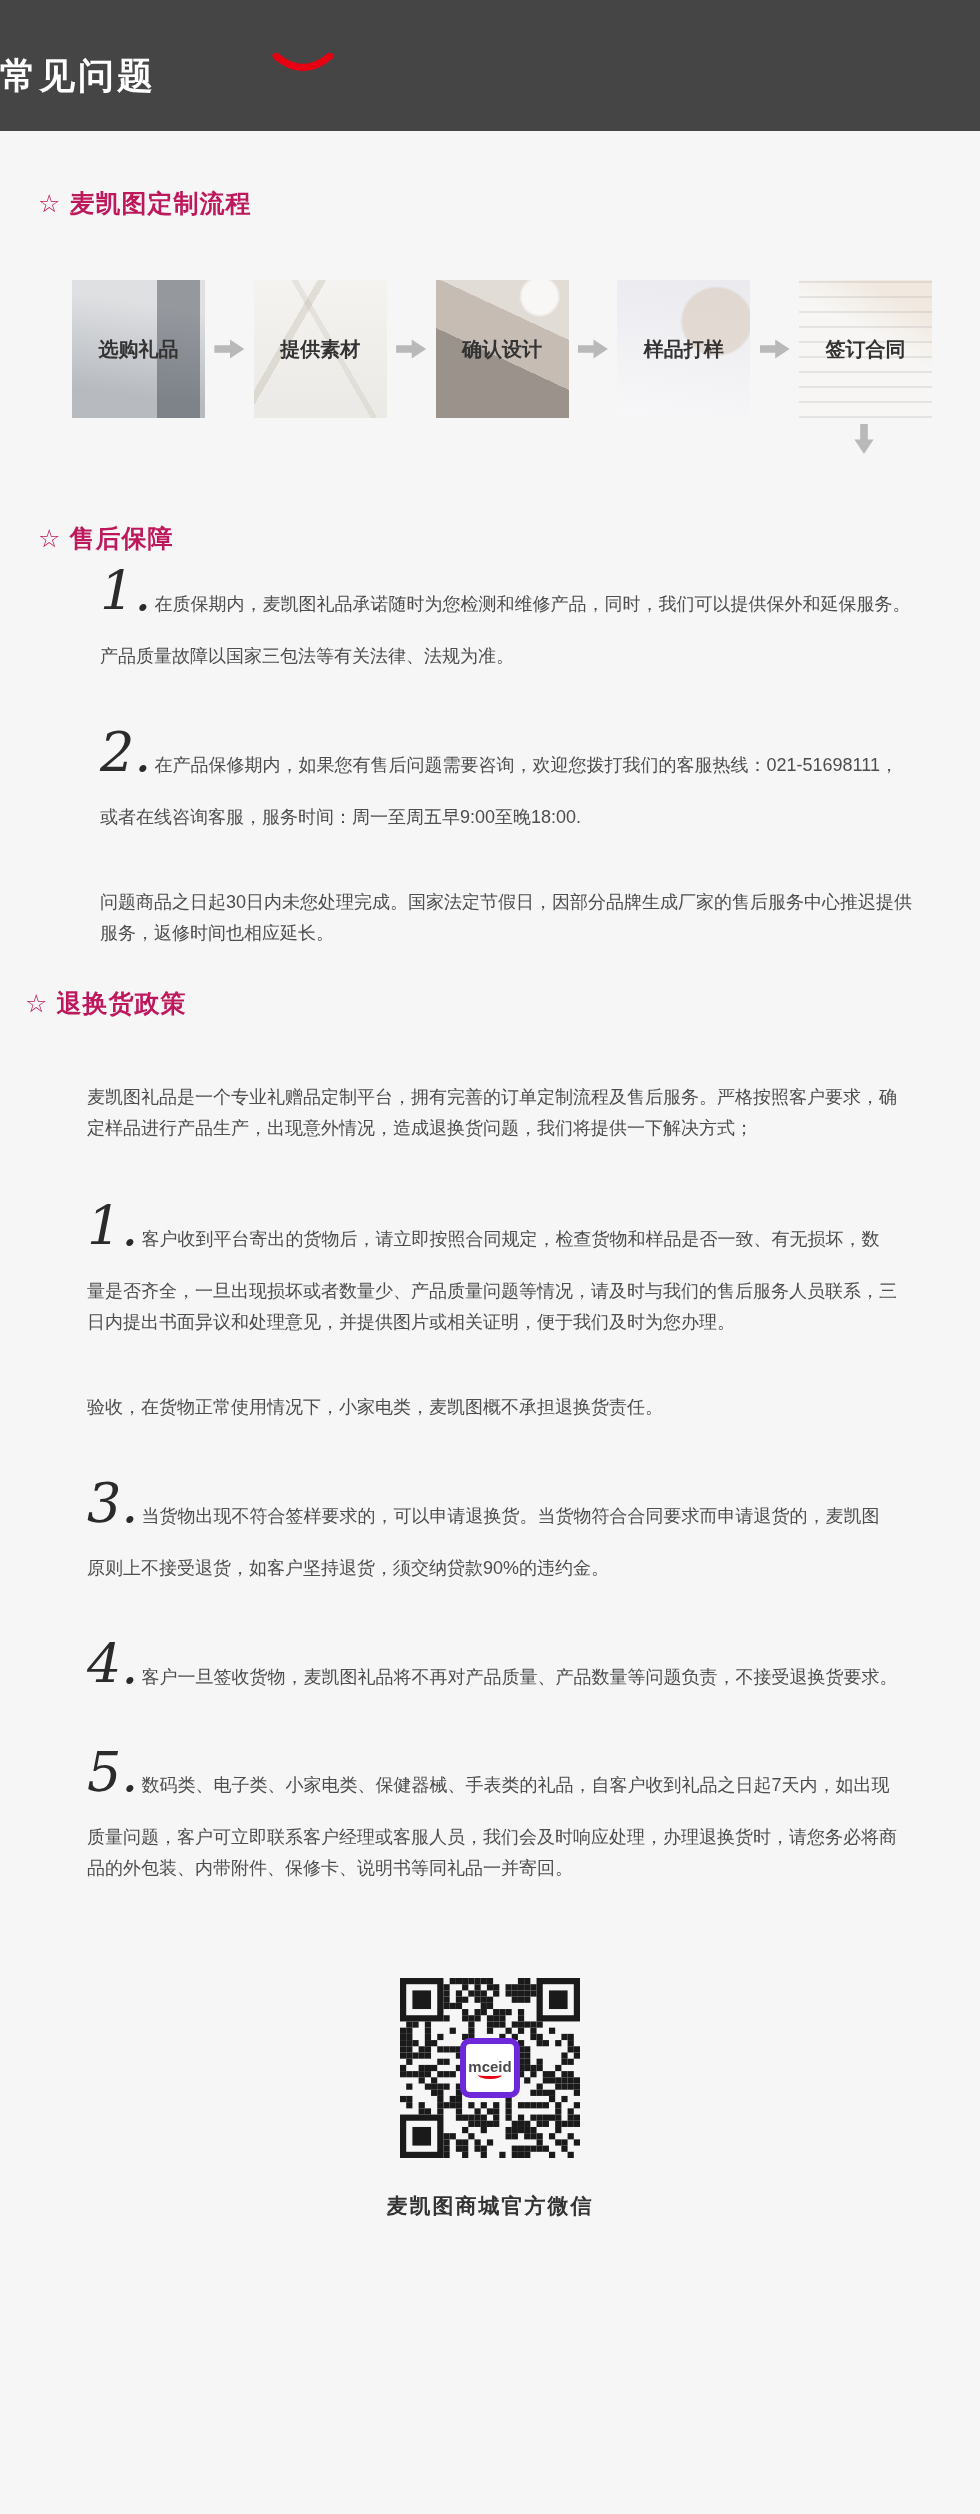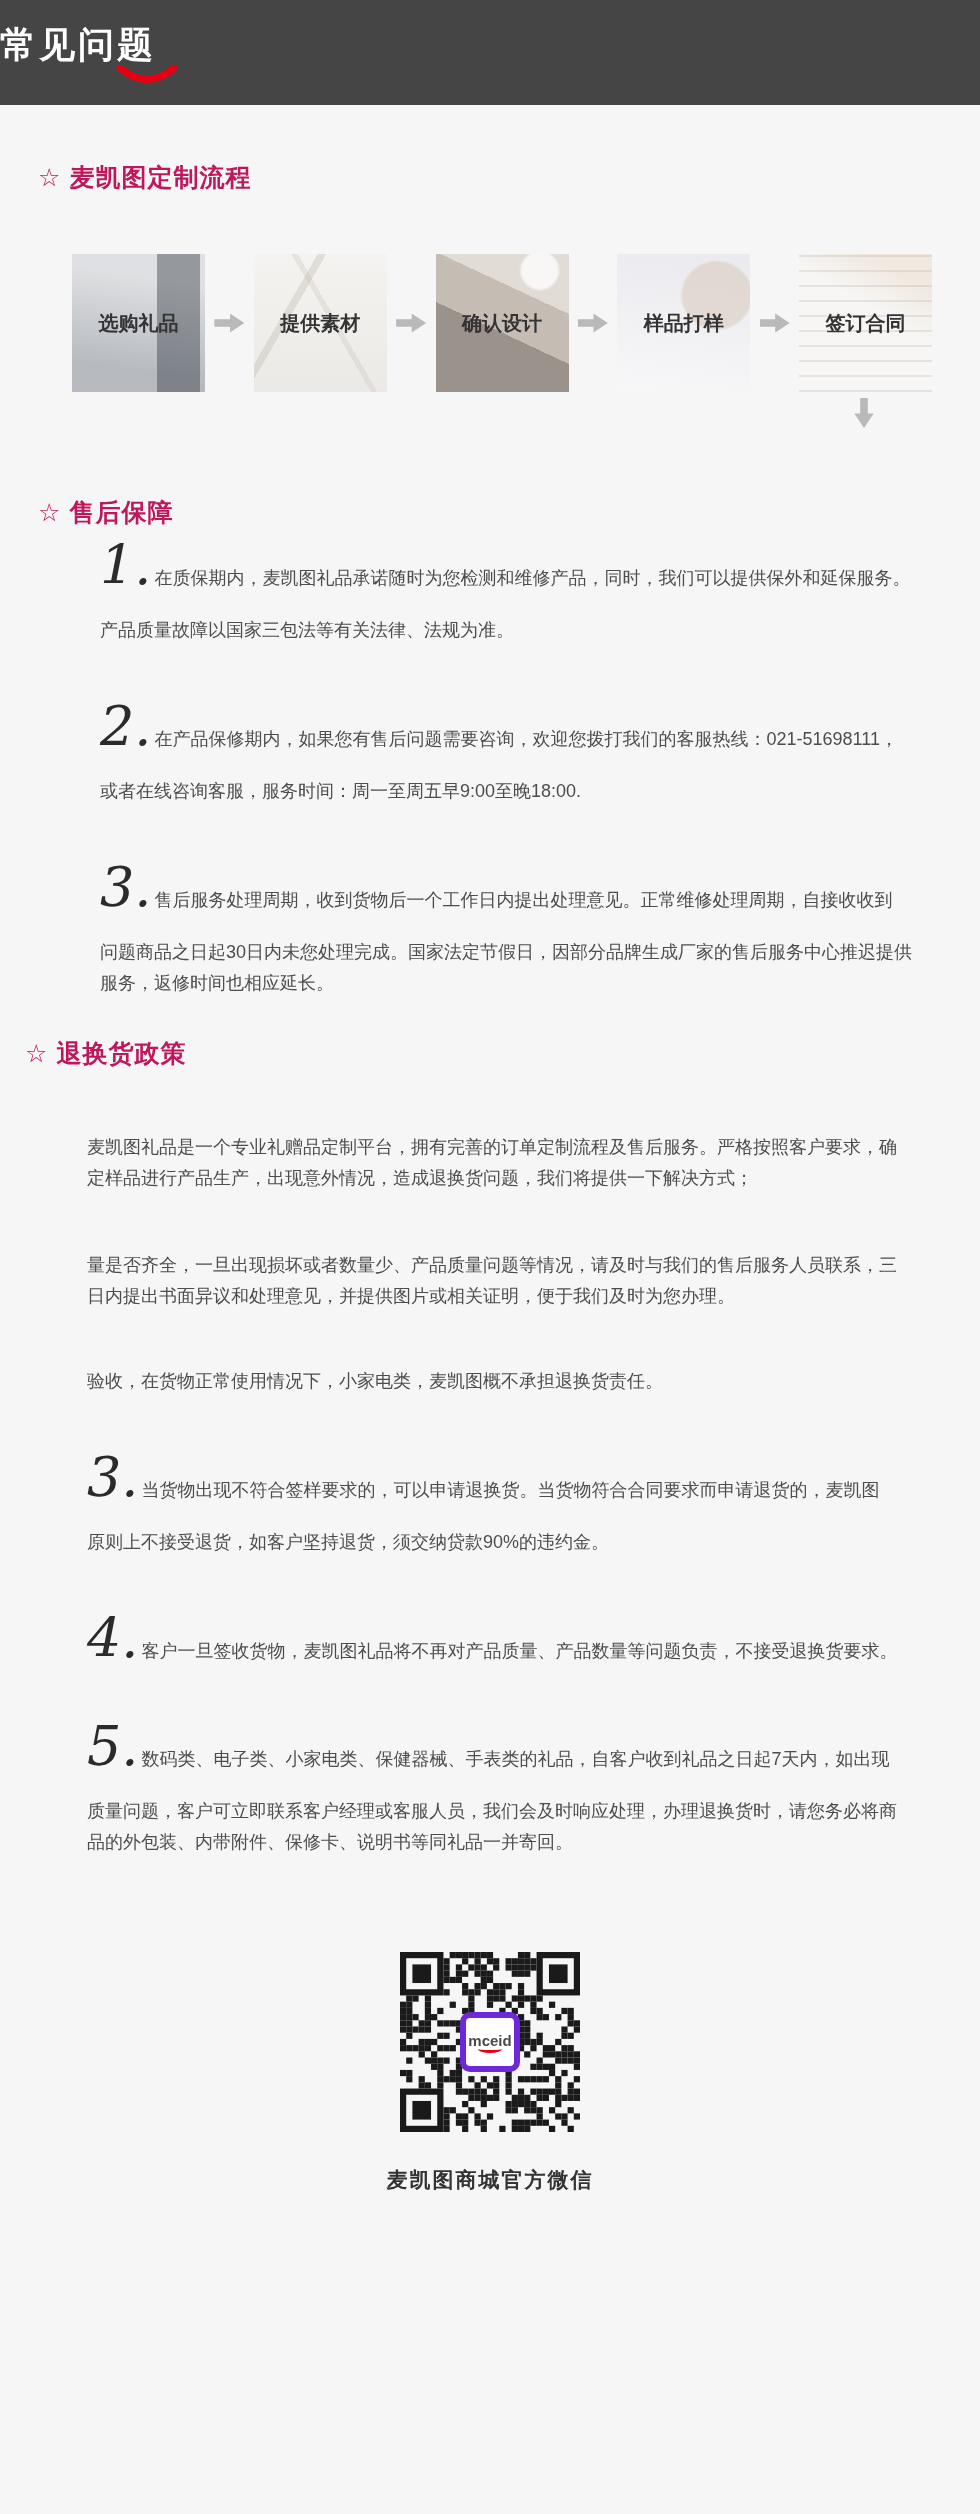--- a/index.html
+++ b/index.html
@@ -1,20 +1,20 @@
 <!DOCTYPE html>
 <html><head>
 <meta charset="utf-8">
 <style>
   * { margin:0; padding:0; box-sizing:border-box; }
   html,body { width:980px; background:#f6f6f6; font-family:"Liberation Sans","DejaVu Sans",sans-serif; }
   body { min-height:2514px; }
 
   
-  .header { height:105px; background:#454545; display:flex; flex-direction:column; overflow:hidden; }
+  .header { height:131px; background:#454545; display:flex; flex-direction:row; align-items:center; overflow:hidden; }
   .page-title { margin-top:21px; font-size:36px; font-weight:bold; color:#fff; letter-spacing:3px; }
   .smile { margin:-5px 0 0 116px; display:block; }
 
   
   .sec { padding:0 38px; }
   .sec-h { font-size:25px; font-weight:bold; color:#be185d; letter-spacing:1px; }
   .sec-process { margin-top:56px; }
   .sec-aftersale { margin-top:62px; }
   .sec-returns { margin-top:38px;padding-left:25px; }
 
@@ -108,34 +108,34 @@
   <div class="items">
     <div class="item">
       <p class="lead"><span class="num">1.</span><span>在质保期内，麦凯图礼品承诺随时为您检测和维修产品，同时，我们可以提供保外和延保服务。</span></p>
       <p class="cont">产品质量故障以国家三包法等有关法律、法规为准。</p>
     </div>
     <div class="item">
       <p class="lead"><span class="num">2.</span><span>在产品保修期内，如果您有售后问题需要咨询，欢迎您拨打我们的客服热线：021-51698111，</span></p>
       <p class="cont">或者在线咨询客服，服务时间：周一至周五早9:00至晚18:00.</p>
     </div>
     <div class="item">
-      <p class="lead"><span class="num">3.</span><span>售后服务处理周期，收到货物后一个工作日内提出处理意见。正常维修处理周期，自接收收到</span></p>
       <p class="cont">问题商品之日起30日内未您处理完成。国家法定节假日，因部分品牌生成厂家的售后服务中心推迟提供服务，返修时间也相应延长。</p>
     </div>
   </div>
 </div>
 
 <div class="sec sec-returns">
   <div class="sec-h">
     <span>☆</span>
     <span>退换货政策</span>
   </div>
   <p class="intro">麦凯图礼品是一个专业礼赠品定制平台，拥有完善的订单定制流程及售后服务。严格按照客户要求，确定样品进行产品生产，出现意外情况，造成退换货问题，我们将提供一下解决方式；</p>
   <div class="items">
     <div class="item">
+      <p class="lead"><span class="num">1.</span><span>客户收到平台寄出的货物后，请立即按照合同规定，检查货物和样品是否一致、有无损坏，数</span></p>
       <p class="cont">量是否齐全，一旦出现损坏或者数量少、产品质量问题等情况，请及时与我们的售后服务人员联系，三日内提出书面异议和处理意见，并提供图片或相关证明，便于我们及时为您办理。</p>
     </div>
     <div class="item">
       <p class="cont">验收，在货物正常使用情况下，小家电类，麦凯图概不承担退换货责任。</p>
     </div>
     <div class="item">
       <p class="lead"><span class="num">3.</span><span>当货物出现不符合签样要求的，可以申请退换货。当货物符合合同要求而申请退货的，麦凯图</span></p>
       <p class="cont">原则上不接受退货，如客户坚持退货，须交纳贷款90%的违约金。</p>
     </div>
     <div class="item">

